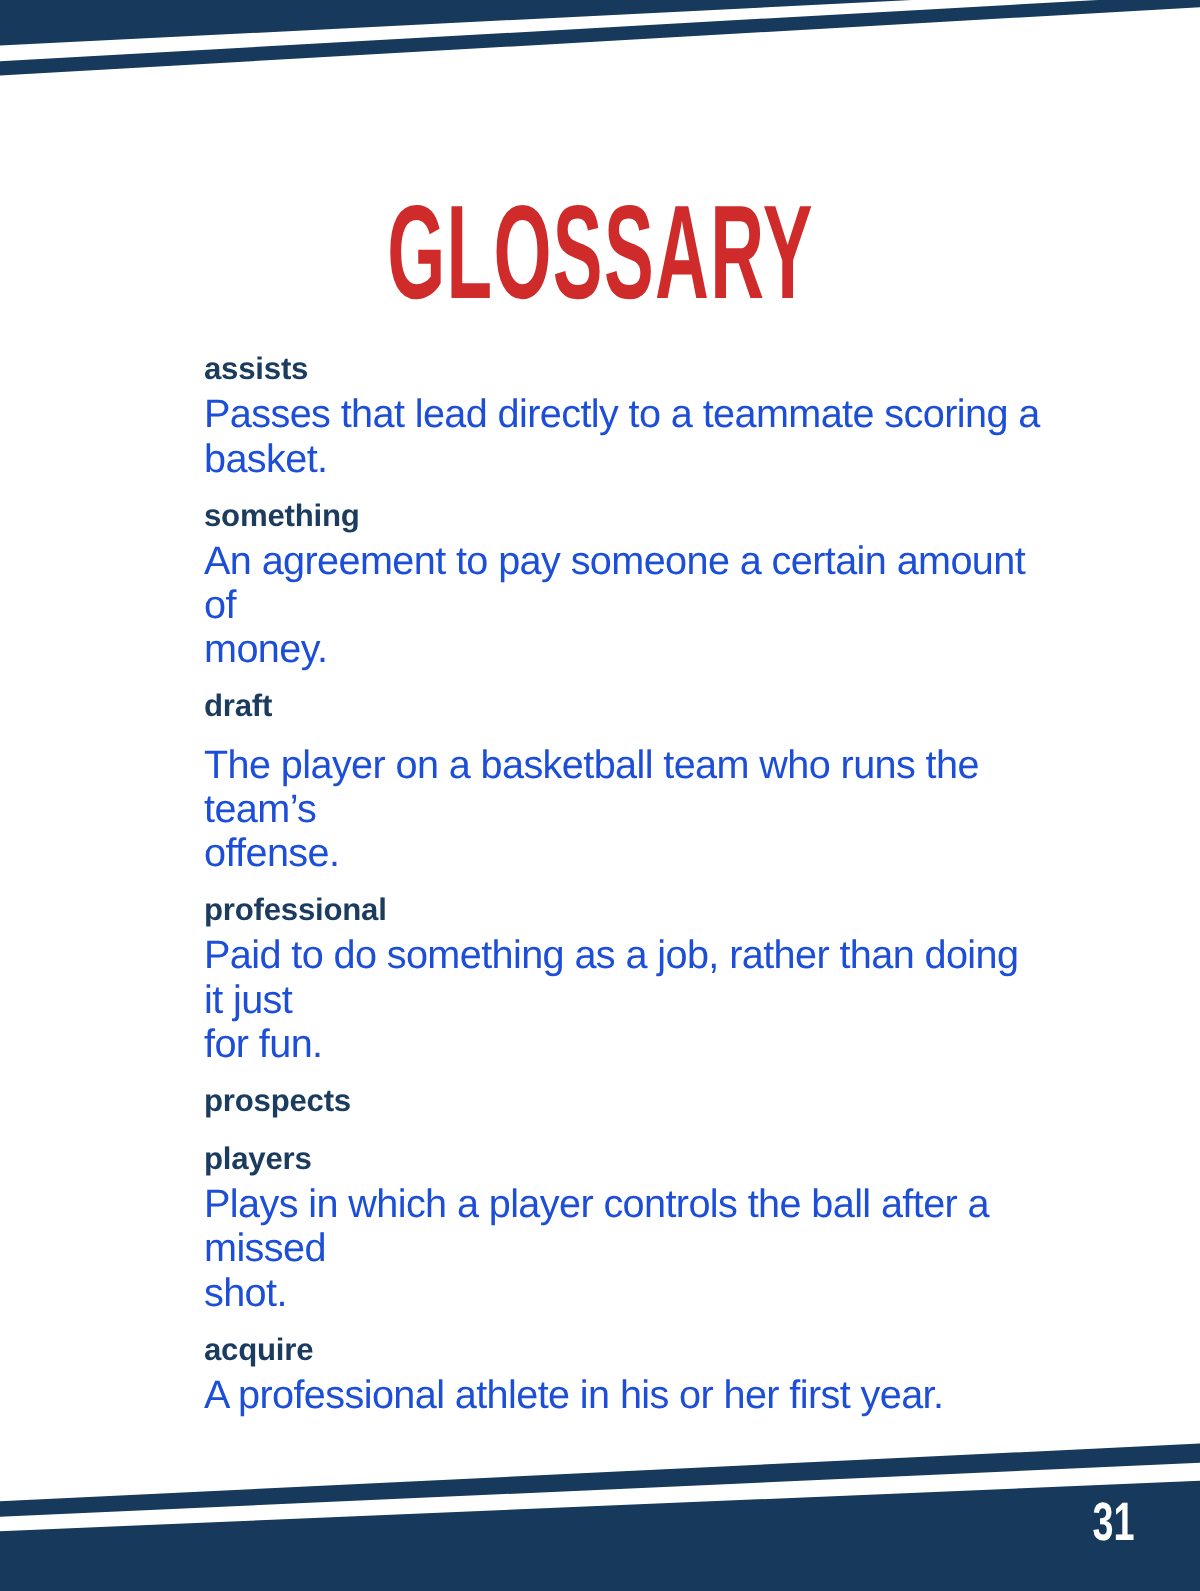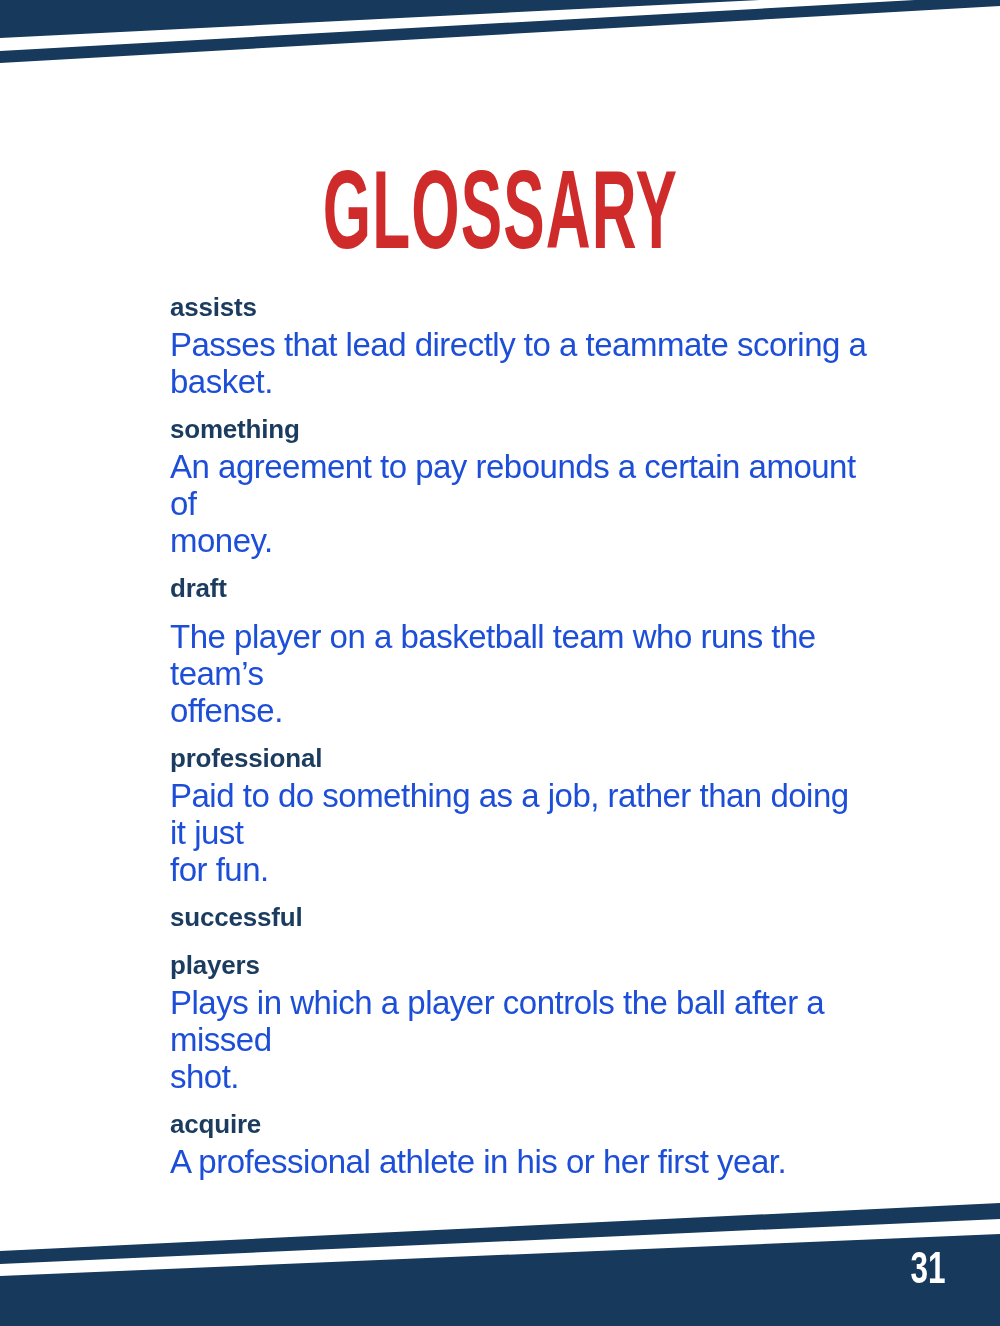--- a/index.html
+++ b/index.html
@@ -86,41 +86,41 @@
 
   <div class="entries">
 
     <div class="entry">
       <div class="term">assists</div>
       <div class="definition">Passes that lead directly to a teammate scoring a basket.</div>
     </div>
 
     <div class="entry">
       <div class="term">something</div>
-      <div class="definition">An agreement to pay rebounds a certain amount of
+      <div class="definition">An agreement to pay someone a certain amount of
 money.</div>
     </div>
 
     <div class="entry">
       <div class="term">draft</div>
     </div>
 
     <div class="entry">
       <div class="definition">The player on a basketball team who runs the team’s
 offense.</div>
     </div>
 
     <div class="entry">
       <div class="term">professional</div>
       <div class="definition">Paid to do something as a job, rather than doing it just
 for fun.</div>
     </div>
 
     <div class="entry">
-      <div class="term">successful</div>
+      <div class="term">prospects</div>
     </div>
 
     <div class="entry">
       <div class="term">players</div>
       <div class="definition">Plays in which a player controls the ball after a missed
 shot.</div>
     </div>
 
     <div class="entry">
       <div class="term">acquire</div>

